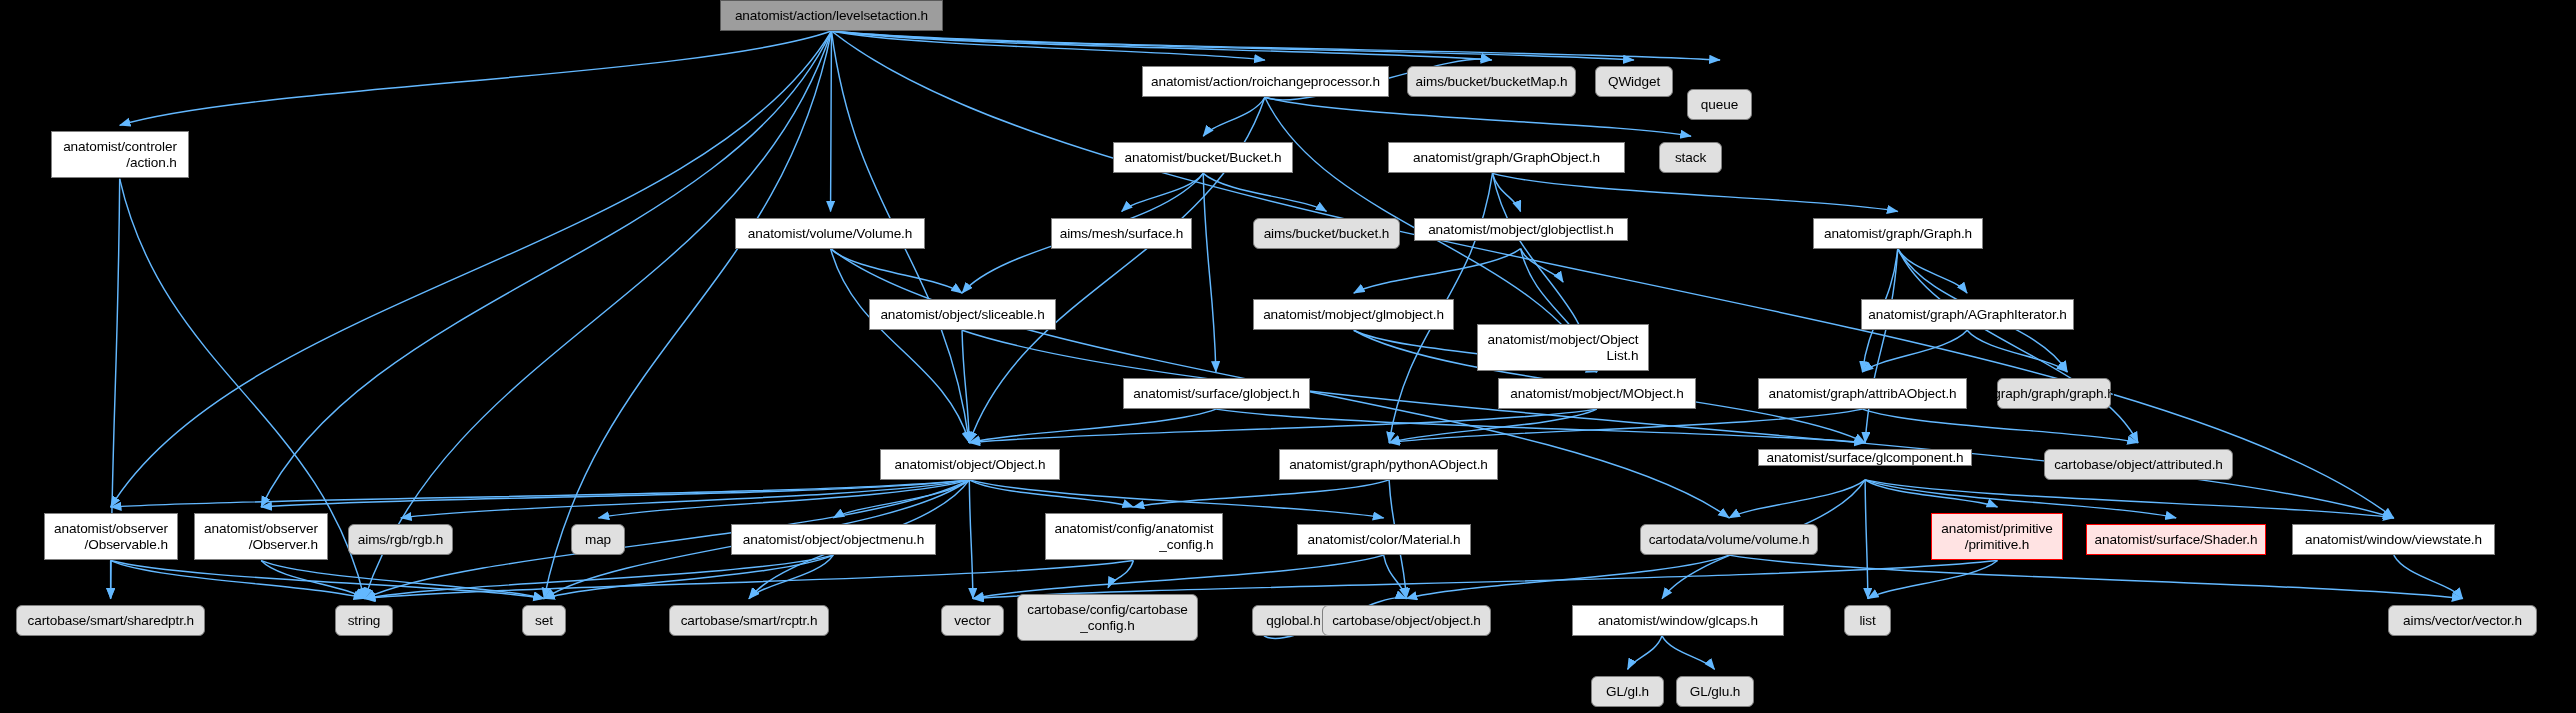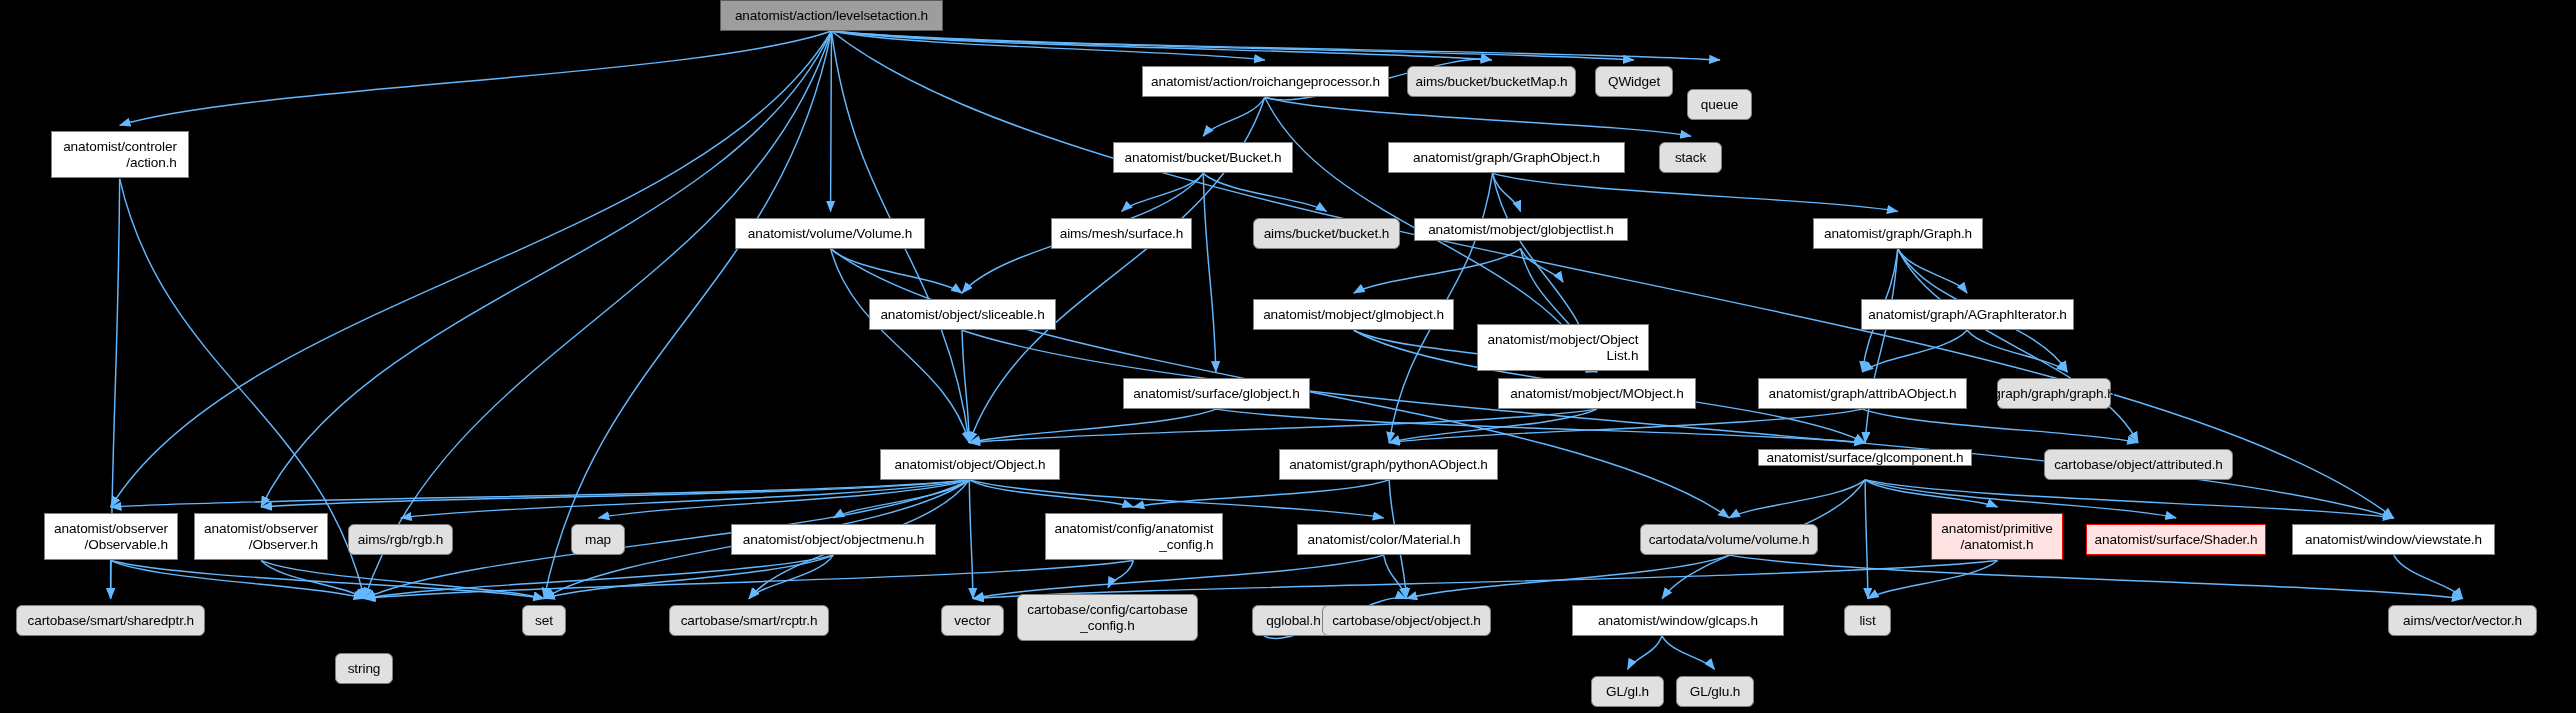--- a/index.html
+++ b/index.html
@@ -152,25 +152,25 @@
       <div class="node white" style="left: 194px; top: 513px; width: 134px; height: 47px;">anatomist/observer
 /Observer.h</div>
       <div class="node gray" style="left: 348px; top: 524px; width: 105px; height: 31px;">aims/rgb/rgb.h</div>
       <div class="node gray" style="left: 571px; top: 524px; width: 54px; height: 31px;">map</div>
       <div class="node white" style="left: 731px; top: 524px; width: 205px; height: 31px;">anatomist/object/objectmenu.h</div>
       <div class="node white" style="left: 1045px; top: 513px; width: 178px; height: 47px;">anatomist/config/anatomist
 _config.h</div>
       <div class="node white" style="left: 1297px; top: 524px; width: 174px; height: 31px;">anatomist/color/Material.h</div>
       <div class="node gray" style="left: 1640px; top: 524px; width: 178px; height: 31px;">cartodata/volume/volume.h</div>
       <div class="node red" style="left: 1931px; top: 513px; width: 132px; height: 47px;">anatomist/primitive
-/anatomist.h</div>
+/primitive.h</div>
       <div class="node red" style="left: 2086px; top: 524px; width: 180px; height: 31px;">anatomist/surface/Shader.h</div>
       <div class="node white" style="left: 2292px; top: 524px; width: 203px; height: 31px;">anatomist/window/viewstate.h</div>
       <div class="node gray" style="left: 16.3px; top: 605px; width: 189px; height: 31px;">cartobase/smart/sharedptr.h</div>
-      <div class="node gray" style="left: 335px; top: 605px; width: 58px; height: 31px; margin-top: 48px;">string</div>
+      <div class="node gray" style="left: 335px; top: 605px; width: 58px; height: 31px;">string</div>
       <div class="node gray" style="left: 522px; top: 605px; width: 44px; height: 31px;">set</div>
       <div class="node gray" style="left: 669px; top: 605px; width: 160px; height: 31px;">cartobase/smart/rcptr.h</div>
       <div class="node gray" style="left: 941px; top: 605px; width: 63px; height: 31px;">vector</div>
       <div class="node gray" style="left: 1017px; top: 594px; width: 181px; height: 47px;">cartobase/config/cartobase
 _config.h</div>
       <div class="node gray" style="left: 1252px; top: 605px; width: 83px; height: 31px;">qglobal.h</div>
       <div class="node gray" style="left: 1322px; top: 605px; width: 169px; height: 31px;">cartobase/object/object.h</div>
       <div class="node white" style="left: 1572px; top: 605px; width: 212px; height: 31px;">anatomist/window/glcaps.h</div>
       <div class="node gray" style="left: 1844px; top: 605px; width: 47px; height: 31px;">list</div>
       <div class="node gray" style="left: 2388px; top: 605px; width: 149px; height: 31px;">aims/vector/vector.h</div>

